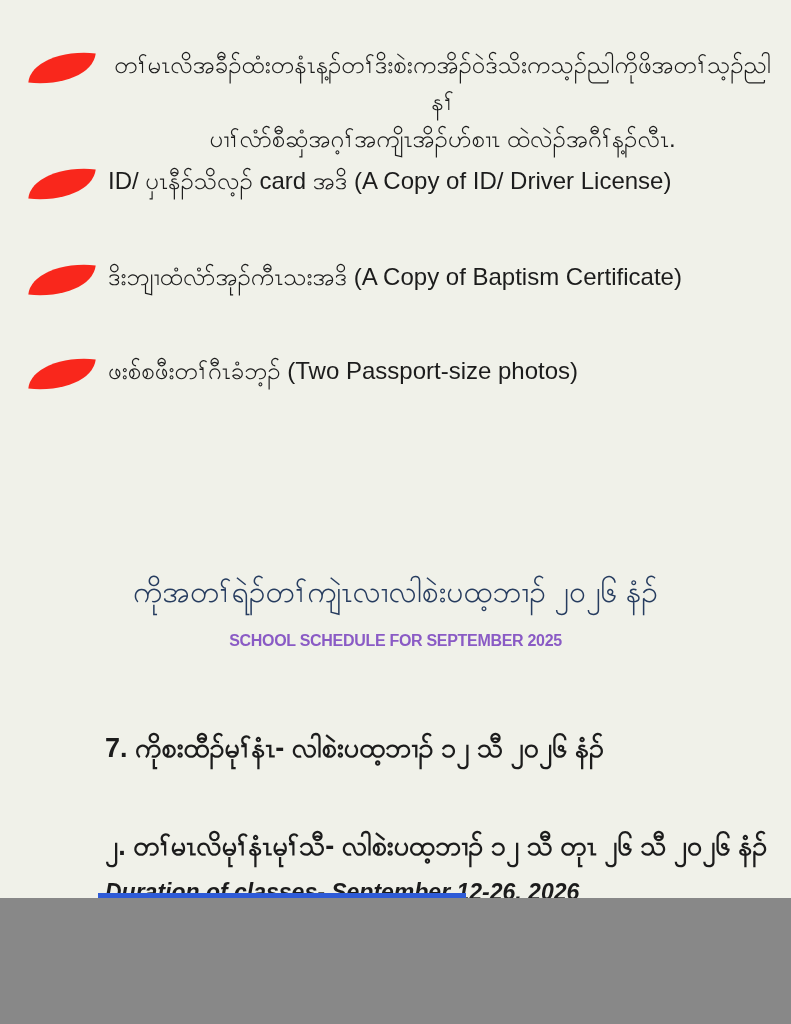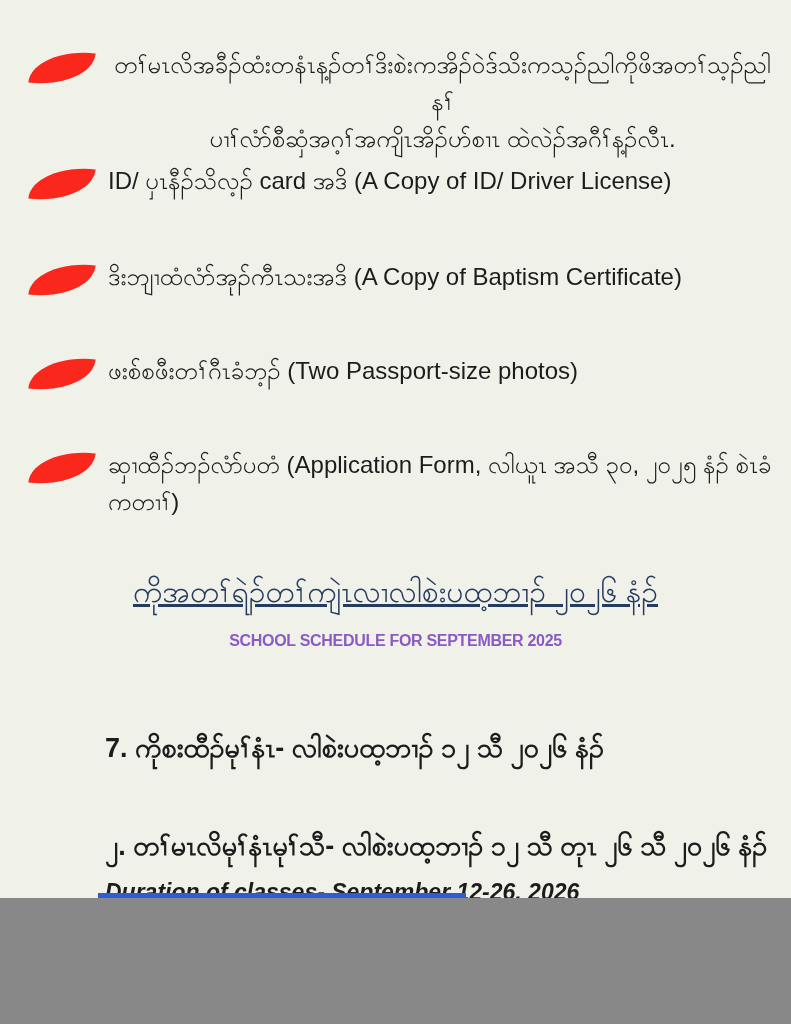--- a/index.html
+++ b/index.html
@@ -42,21 +42,20 @@
   .row-1{top:46px;}
   .row-2{top:155px;margin-top:7px;}
   .row-3{top:258px;}
   .row-4{top:352px;}
   .row-5{top:446px;}
   .karen-title{
     position:absolute;top:572px;left:0;right:0;
     text-align:center;
     font-size:30px;font-weight:400;
     color:var(--heading-navy);
-    text-decoration:underline;
   }
   .english-title{
     position:absolute;top:632px;left:0;right:0;
     text-align:center;
     font-size:16px;font-weight:800;letter-spacing:-0.3px;
     color:var(--heading-purple);
   }
   .sched{position:absolute;left:105px;right:14px;}
   .sched-karen{
     font-size:27px;font-weight:700;line-height:40px;
@@ -102,24 +101,20 @@
   <div class="bullet-row row-3">
     <div class="leaf"></div>
     <div class="bullet-text">ဒိးဘျၢထံလံာ်အုၣ်ကီၤသးအဒိ (A Copy of Baptism Certificate)</div>
   </div>
 
   <div class="bullet-row row-4">
     <div class="leaf"></div>
     <div class="bullet-text">ဖးစ်စဖီးတၢ်ဂီၤခံဘ့ၣ် (Two Passport-size photos)</div>
   </div>
 
-  <div class="bullet-row row-5">
-    <div class="leaf"></div>
-    <div class="bullet-text">ဆှၢထီၣ်ဘၣ်လံာ်ပတံ (Application Form, လါယူၤ အသီ ၃၀, ၂၀၂၅ နံၣ် စဲၤခံကတၢၢ်)</div>
-  </div>
 
   <div class="karen-title">ကိုအတၢ်ရဲၣ်တၢ်ကျဲၤလၢလါစဲးပထ့ဘၢၣ် ၂၀၂၆ နံၣ်</div>
   <div class="english-title">SCHOOL SCHEDULE FOR SEPTEMBER 2025</div>
 
   <div class="sched sched-karen sk-1">7. ကိုစးထီၣ်မုၢ်နံၤ- လါစဲးပထ့ဘၢၣ် ၁၂ သီ ၂၀၂၆ နံၣ်</div>
   <div class="sched sched-karen sk-2">၂. တၢ်မၤလိမုၢ်နံၤမုၢ်သီ- လါစဲးပထ့ဘၢၣ် ၁၂ သီ တုၤ ၂၆ သီ ၂၀၂၆ နံၣ်</div>
   <div class="sched sched-english se-2">Duration of classes- September 12-26, 2026</div>
 
   <div class="footer-credit">ktscusa 2026</div>
 

